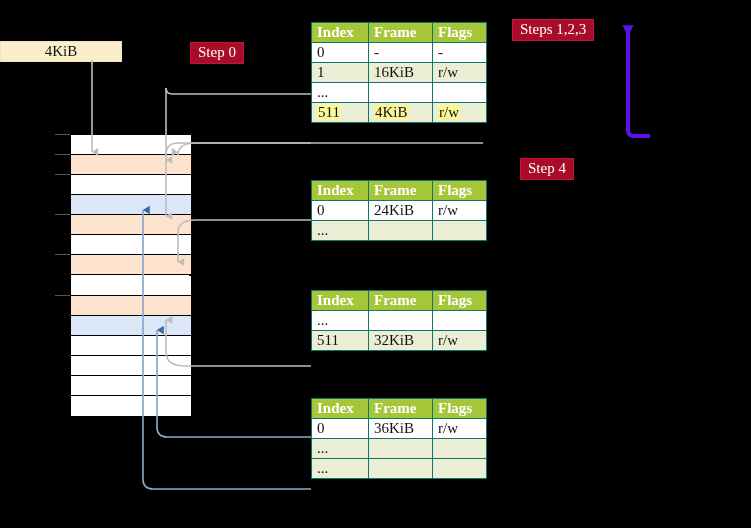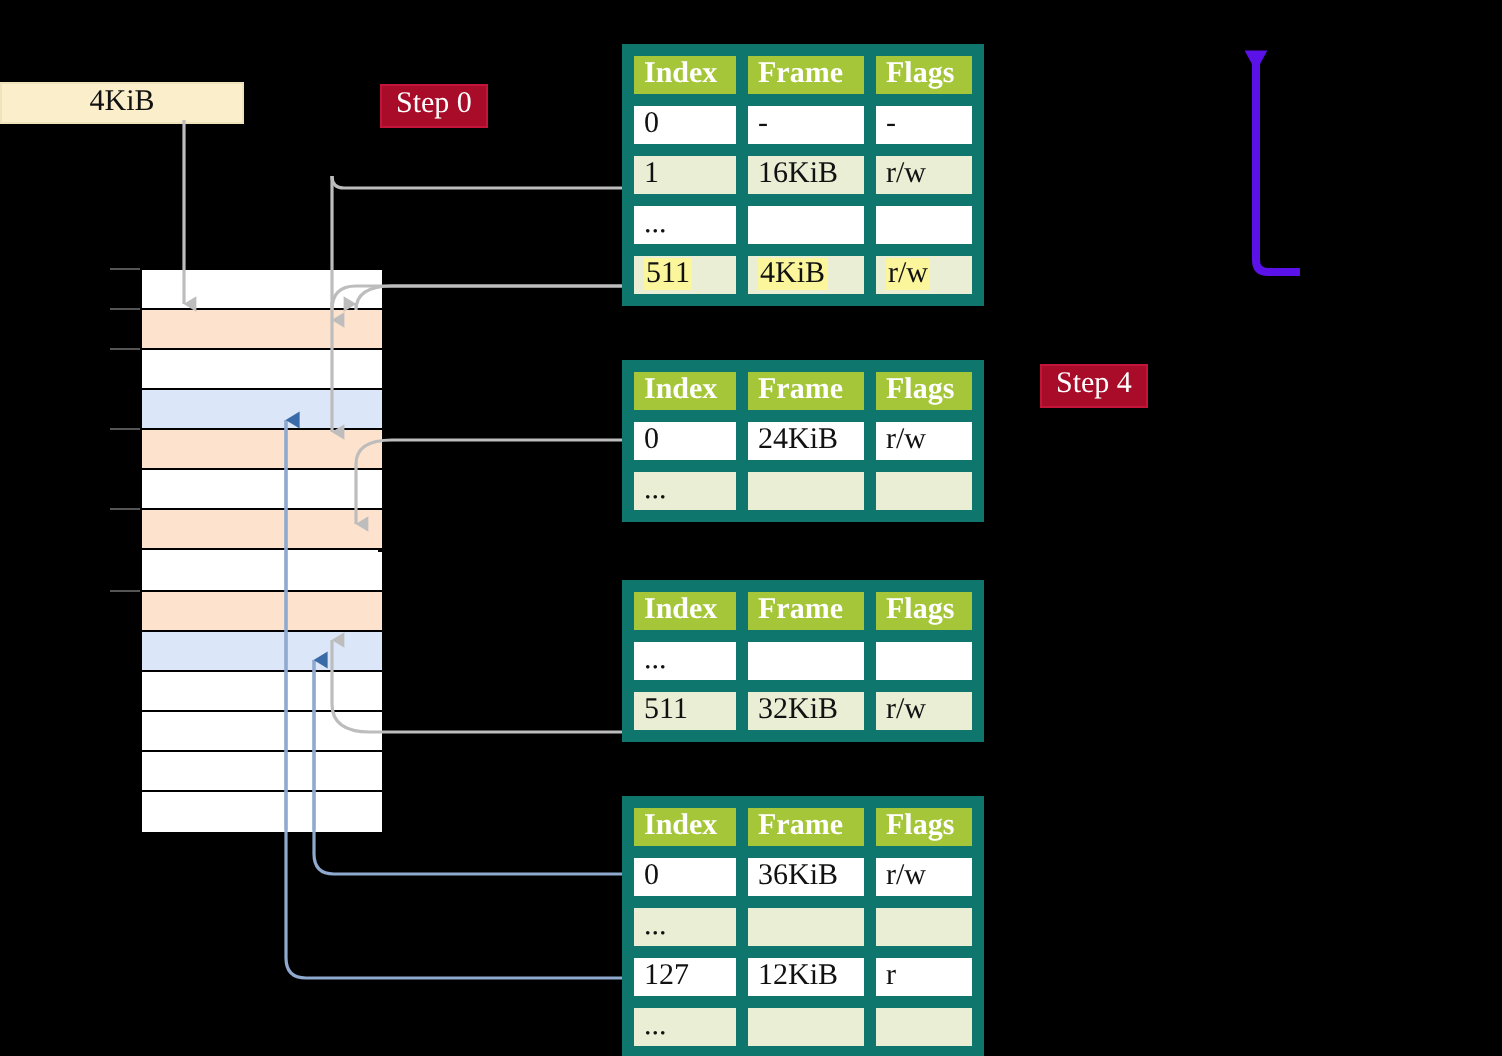--- a/index.html
+++ b/index.html
@@ -24,21 +24,21 @@
           border-bottom:1.5px solid #000;}
   .memrow.last{border-bottom:none;}
   .fill-white{background:#ffffff;}
   .fill-peach{background:#fde3ce;}
   .fill-blue {background:#dbe7f8;}
   .tick{position:absolute;height:0;border-top:1.5px solid #555;width:15px;left:55px;}
 
   
   .ptable{position:absolute;border-collapse:collapse;font-size:15px;color:#111;
           background:#fff;border:1px solid #8fae2a;}
-  .ptable th,.ptable td{border:6px solid #0f766e;padding:1px 5px;text-align:left;
+  .ptable th,.ptable td{border:1px solid #0f766e;padding:1px 5px;text-align:left;
           height:20px;vertical-align:middle;box-sizing:border-box;}
   .ptable th{background:#a5c639;color:#ffffff;font-weight:bold;font-size:15px;}
   .ptable td.c-index{width:57px;}
   .ptable td.c-frame{width:64px;}
   .ptable td.c-flags{width:54px;}
   .ptable th.c-index{width:57px;}
   .ptable th.c-frame{width:64px;}
   .ptable th.c-flags{width:54px;}
   tr.rowalt td{background:#e9eed4;}
   tr.rowplain td{background:#ffffff;}
@@ -53,23 +53,26 @@
 <div class="stage">
 
   <div class="kib-box" style="left:0px;top:41px;width:120px;height:19px;">
     <span>4KiB</span>
   </div>
 
   <div class="badge badge-red" style="left:190px;top:42px;font-family:Liberation Serif, serif;">
     <span>Step 0</span>
   </div>
 
-
-
-  <div class="badge badge-red" style="left:520px;top:158px;margin-top:24px;">
+  <div class="badge badge-red" style="left:512px;top:19px;">
+    <span>Steps 1,2,3</span>
+  </div>
+
+
+  <div class="badge badge-red" style="left:520px;top:158px;">
     <span>Step 4</span>
   </div>
 
   <div id="memcol" class="memcol">
       <div class="memrow fill-white" style="top: 0px; height: 20.0714px;"></div>
       <div class="memrow fill-peach" style="top: 20.0714px; height: 20.0714px;"></div>
       <div class="memrow fill-white" style="top: 40.1429px; height: 20.0714px;"></div>
       <div class="memrow fill-blue" style="top: 60.2143px; height: 20.0714px;"></div>
       <div class="memrow fill-peach" style="top: 80.2857px; height: 20.0714px;"></div>
       <div class="memrow fill-white" style="top: 100.357px; height: 20.0714px;"></div>
@@ -217,25 +220,20 @@
           <tr class="rowplain">
             <td class="c-index">0</td>
             <td class="c-frame">36KiB</td>
             <td class="c-flags">r/w</td>
           </tr>
           <tr class="rowalt">
             <td class="c-index">...</td>
             <td class="c-frame"></td>
             <td class="c-flags"></td>
           </tr>
-          <tr class="rowplain">
-            <td class="c-index">127</td>
-            <td class="c-frame">12KiB</td>
-            <td class="c-flags">r</td>
-          </tr>
           <tr class="rowalt">
             <td class="c-index">...</td>
             <td class="c-frame"></td>
             <td class="c-flags"></td>
           </tr>
         </tbody>
       </table>
     </div>
 
 </div>

